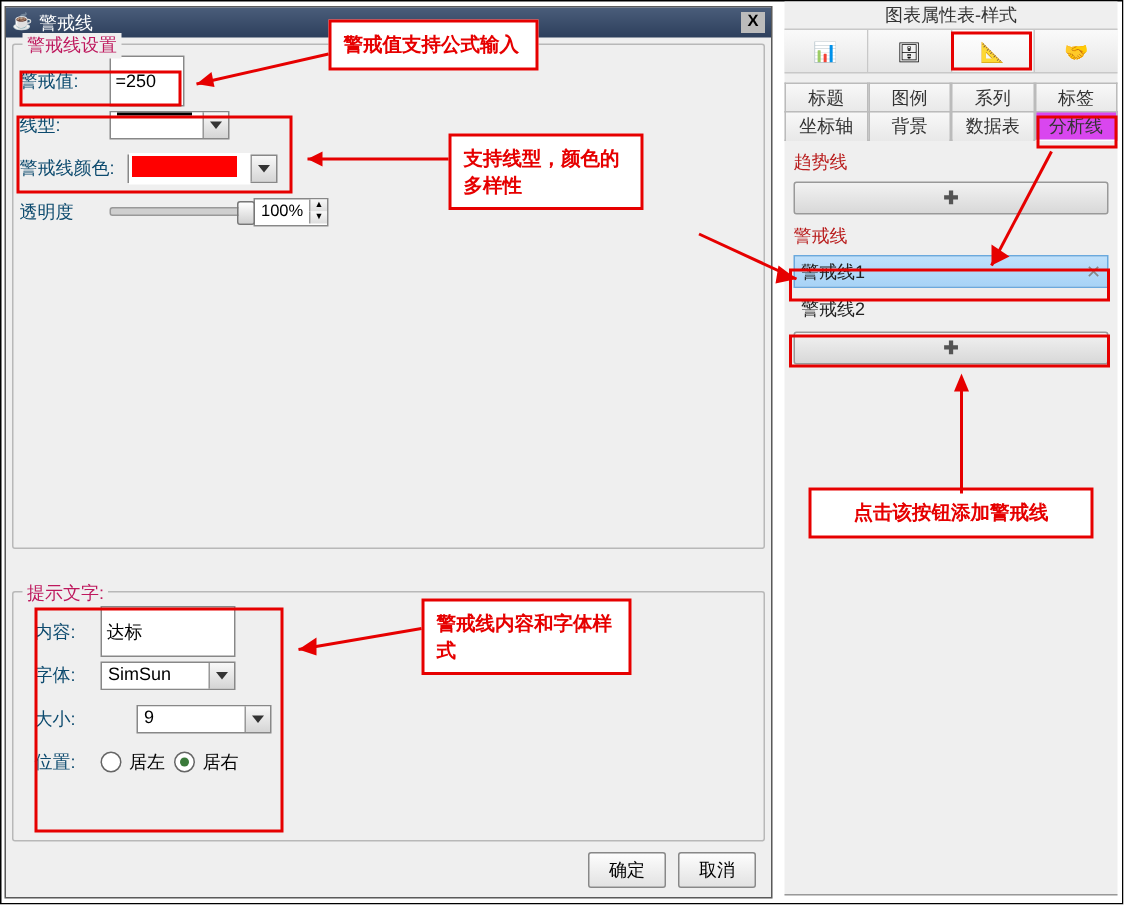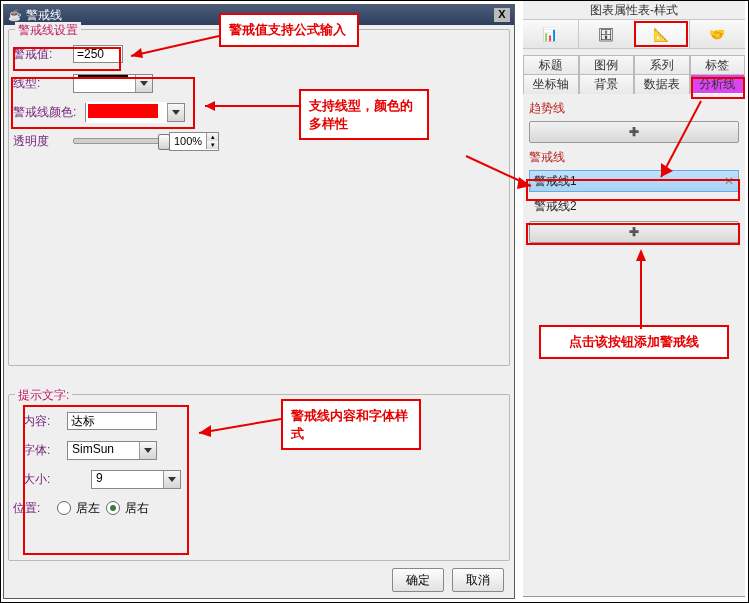--- a/index.html
+++ b/index.html
@@ -11,22 +11,22 @@
 .title-bar .icon{width:14px;height:14px;margin-right:4px;font-size:11px;display:inline-block;text-align:center;line-height:14px}
 .title-bar .title-text{flex:1}
 .title-bar .close{width:16px;height:14px;background:#bbb;color:#000;text-align:center;line-height:13px;font-weight:bold;font-size:11px;cursor:pointer}
 
 .fieldset{border:1px solid #b8b8b8;margin:4px;position:relative;border-radius:2px}
 .fieldset-label{position:absolute;top:-8px;left:6px;background:#efefef;padding:0 3px;font-size:12px;color:#be185d}
 .fs1{height:335px}
 .fs2{height:165px;margin-top:28px}
 
 .row{display:flex;align-items:center;height:24px;margin:5px 4px}
-.row label{width:60px;color:#701a75;font-size:12px}
-.text-input{border:1px solid #888;background:#fff;height:18px;padding:0 3px;font-size:12px;box-sizing:border-box}
+.row label{width:60px;color:#0c4a6e;font-size:12px}
+.text-input{border:1px solid #888;background:#fff;height:18px;padding:16px 3px;font-size:12px;box-sizing:border-box}
 .w50{width:50px}
 .w90{width:90px}
 
 .combo{display:inline-flex;align-items:center;border:1px solid #888;background:linear-gradient(#fff,#e5e5e5);height:19px;box-sizing:border-box}
 .combo .combo-body{flex:1;height:100%;display:flex;align-items:flex-start;padding:0 4px;background:#fff}
 .combo .arrow{width:16px;height:100%;background:linear-gradient(#f8f8f8,#d5d5d5);border-left:1px solid #999;display:flex;align-items:center;justify-content:center}
 .combo .arrow::after{content:"";border-left:4px solid transparent;border-right:4px solid transparent;border-top:5px solid #333}
 
 .line-sample{width:50px;height:2px;background:#000}
 .color-swatch{width:70px;height:14px}
@@ -144,21 +144,21 @@
       <div class="row">
         <label style="margin-left:10px;width:68px">大小:</label>
         <div class="combo" style="width:90px">
           <div class="combo-body">
               <span>9</span>
             </div>
           <div class="arrow"></div>
         </div>
       </div>
       <div class="row">
-        <label style="width:44px">位置:</label>
+        <label style="margin-left:10px;width:44px">位置:</label>
         <div style="display:flex;flex-direction:row;gap:6px">
           <div style="display:flex;align-items:center">
             <span class="radio"></span>
             <span>居左</span>
           </div>
           <div style="display:flex;align-items:center">
             <span class="radio sel"></span>
             <span>居右</span>
           </div>
         </div>

